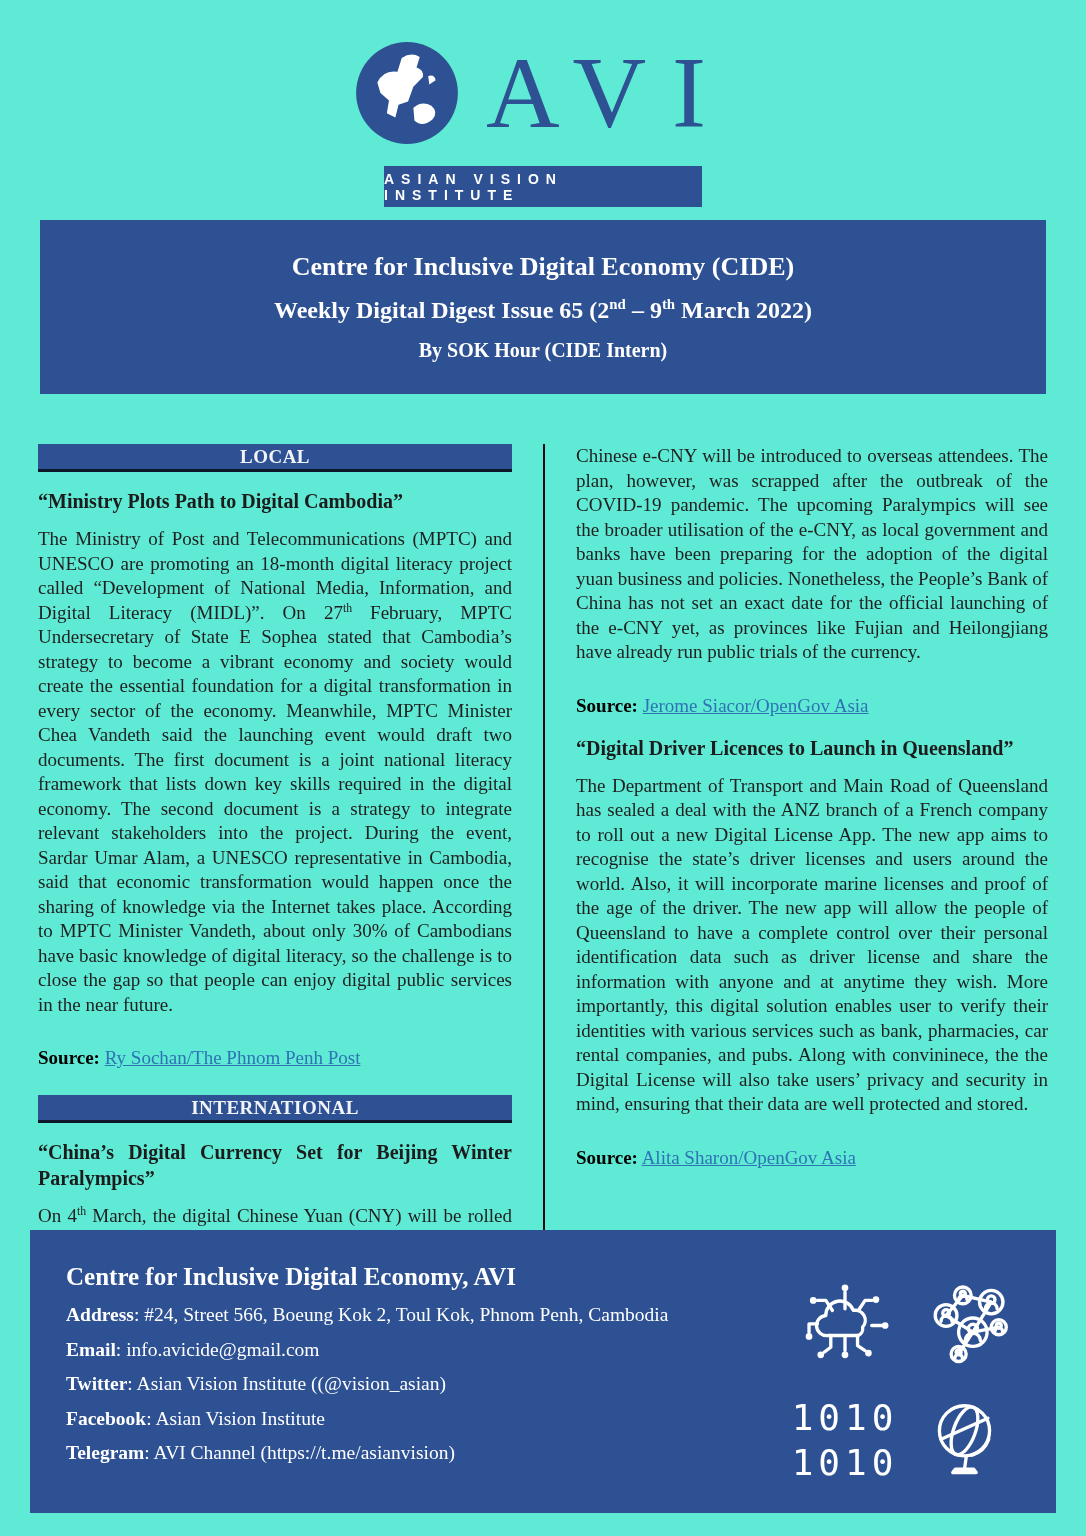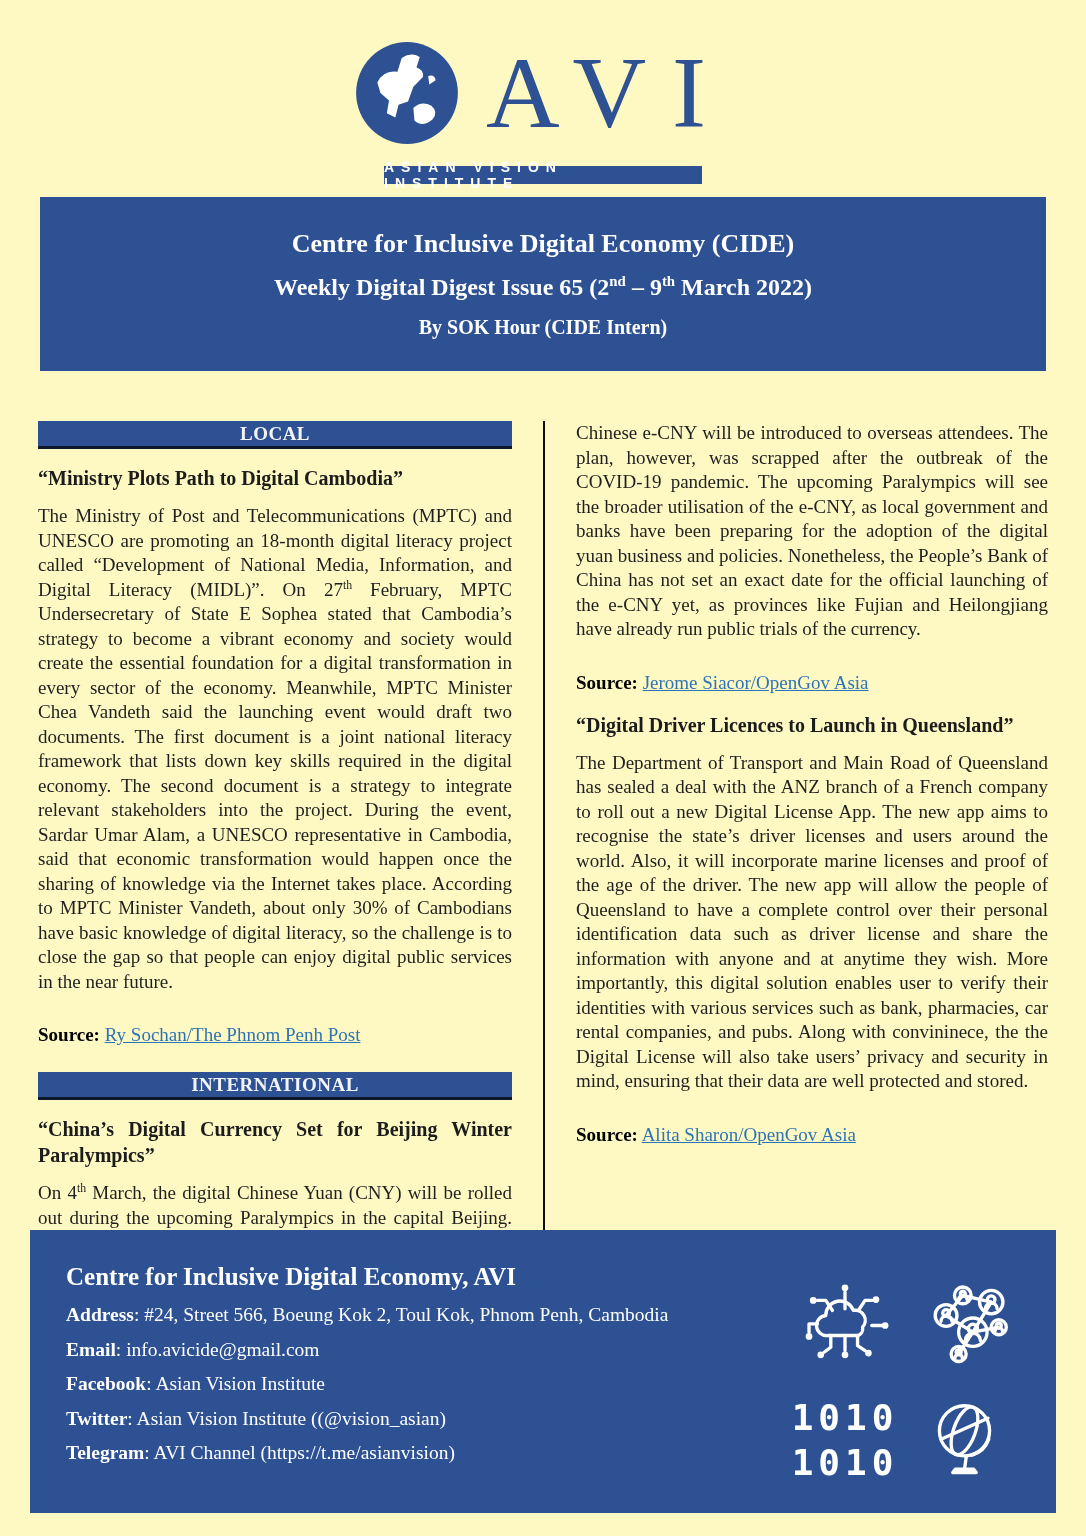--- a/index.html
+++ b/index.html
@@ -2,32 +2,32 @@
 <html><head>
 <meta charset="utf-8">
 <style>
   * { margin:0; padding:0; box-sizing:border-box; }
   html,body { background:#ffffff; }
   body {
     width:1086px; height:1536px;
     font-family:"Liberation Serif","DejaVu Serif",serif;
     color:#1c1c1c;
   }
-  .page { position:relative; width:1086px; height:1536px; background:#fef9c3; overflow:hidden; }
+  .page { position:relative; width:1086px; height:1536px; background:#5eead4; overflow:hidden; }
 
   
   .logo-wrap { padding-top:28px; display:flex; flex-direction:column; align-items:center; }
   .logo-top { display:flex; align-items:center; height:130px; }
   .logo-globe { width:106px; height:106px; }
   .logo-acronym {
     font-size:102px; line-height:1; color:#2d5192;
     letter-spacing:26px; margin-left:26px; font-weight:500;
   }
   .logo-bar {
-    margin-top:8px; width:318px; height:18px; background:#2d5192;
+    margin-top:8px; width:318px; height:41px; background:#2d5192;
     display:flex; align-items:center; justify-content:center;
     color:#fff; font-family:"Liberation Sans",sans-serif; font-weight:bold;
     font-size:14px; letter-spacing:7px;
   }
 
   
   .masthead {
     margin:13px 40px 0; height:174px; background:#2d5192; color:#fff;
     display:flex; flex-direction:column; align-items:center; justify-content:center;
     gap:15px; text-align:center; font-weight:bold;
@@ -64,21 +64,21 @@
   .footer-title { font-size:25px; font-weight:bold; line-height:34px; margin-bottom:4px; }
   .footer-line { font-size:19.5px; line-height:34.5px; font-weight:normal; }
   .footer-line b { font-weight:bold; }
   .footer-icons {
     width:244px; display:grid; grid-template-columns:1fr 1fr; grid-template-rows:1fr 1fr;
     align-items:center; justify-items:center; padding:4px 0 14px;
   }
   .f-icon { width:92px; height:92px; }
   .binary-icon {
     font-family:"DejaVu Sans Mono",monospace; color:#fff;
-    font-size:36px; line-height:45px; letter-spacing:5px; font-weight:700;text-align:center;
+    font-size:36px; line-height:45px; letter-spacing:5px; font-weight:400;text-align:center;
   }
 </style>
 </head>
 <body>
 
 <div class="page">
 
   <div class="logo-wrap">
     <div class="logo-top">
       <svg class="logo-globe" viewBox="0 0 100 100">
@@ -136,22 +136,22 @@
       </div>
     </div>
 
   </div>
 
   <div class="footer">
     <div class="footer-text">
       <div class="footer-title">Centre for Inclusive Digital Economy, AVI</div>
       <div class="footer-line"><b>Address</b><span>: #24, Street 566, Boeung Kok 2, Toul Kok, Phnom Penh, Cambodia</span></div>
       <div class="footer-line"><b>Email</b><span>: info.avicide@gmail.com</span></div>
+      <div class="footer-line"><b>Twitter</b><span>: Asian Vision Institute ((@vision_asian)</span></div>
       <div class="footer-line"><b>Facebook</b><span>: Asian Vision Institute</span></div>
-      <div class="footer-line"><b>Twitter</b><span>: Asian Vision Institute ((@vision_asian)</span></div>
       <div class="footer-line"><b>Telegram</b><span>: AVI Channel (https://t.me/asianvision)</span></div>
     </div>
 
     <div class="footer-icons">
 
       <svg class="f-icon" viewBox="0 0 110 110" fill="none" stroke="#ffffff" stroke-width="4" stroke-linecap="round" stroke-linejoin="round">
         <path d="M34 70 a12 12 0 0 1 -2 -24 a17 17 0 0 1 33 -6 a12 12 0 0 1 11 20 a9 9 0 0 1 -5 10 z"></path>
         <polyline points="55,38 55,18"></polyline>
           <circle cx="55" cy="13" r="4" fill="#fff" stroke="none"></circle>
         <polyline points="40,40 32,28 22,28"></polyline>

